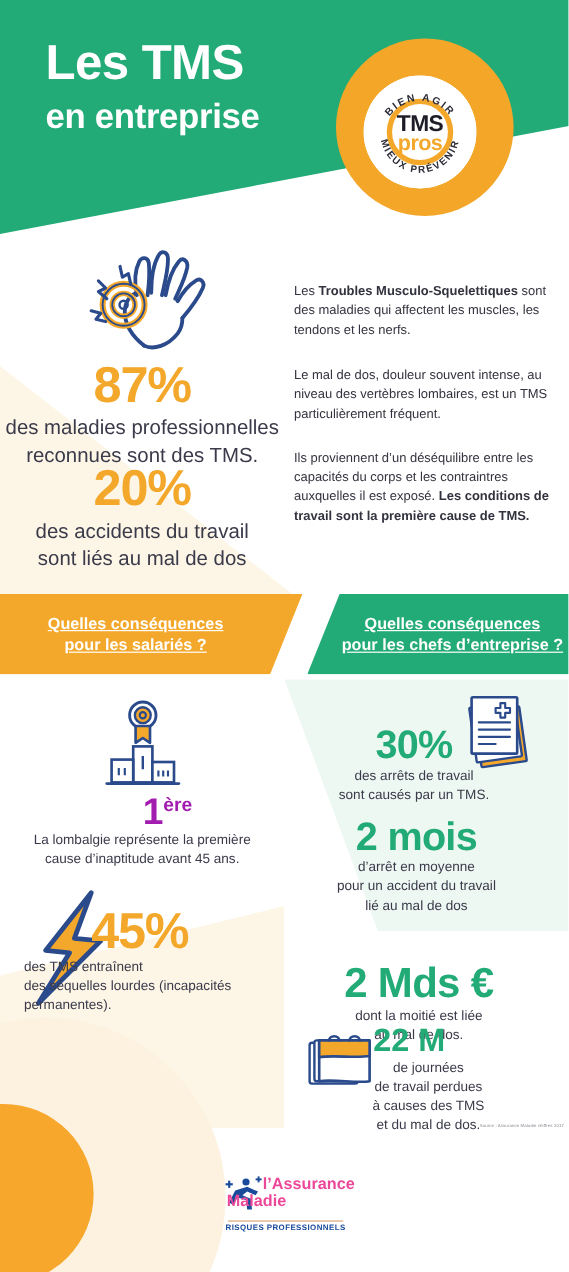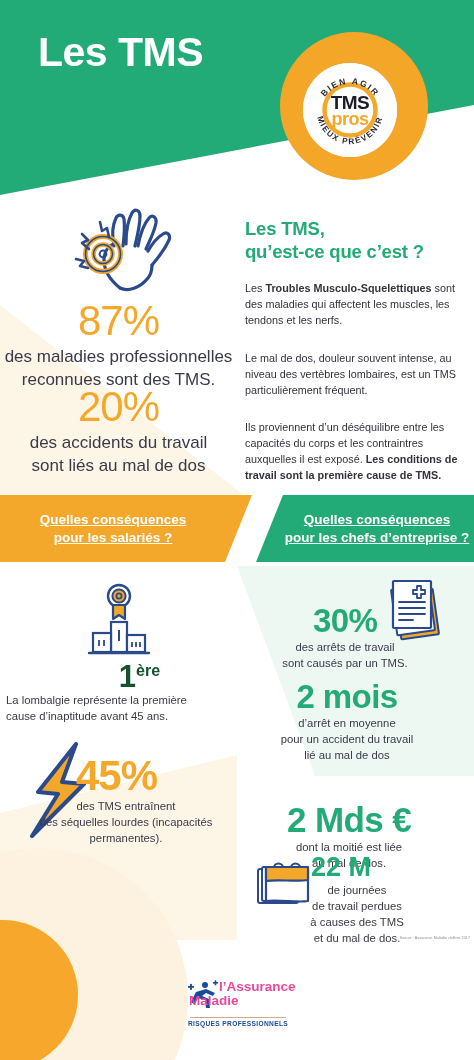--- a/index.html
+++ b/index.html
@@ -131,21 +131,21 @@
     text-align: center;
   }
   .stat-20 {
     position: absolute;
     left: 0; top: 190px;
     width: 237px;
     text-align: center;
   }
   .big-orange {
     font-size: 42px;
-    font-weight: normal;
+    font-weight: bold;
     color: #f4a82b;
     line-height: 1;
     letter-spacing: -1px;
   }
   .cap-dark {
     font-size: 17px;
     color: #3a3a4a;
     line-height: 1.35;
     margin-top: 4px;
   }
@@ -200,37 +200,36 @@
 
   
   .col-left { position: absolute; left: 0; top: 575px; width: 237px; }
 
   .podium-icon { position: absolute; left: 84px; top: 8px; }
 
   .stat-1ere {
     position: absolute; left: 0; top: 86px; width: 237px;
     text-align: center;
   }
-  .num-1ere { font-size: 31px; font-weight: bold; color: #14532d; line-height: 1; margin-left: 42px; }
+  .num-1ere { font-size: 31px; font-weight: bold; color: #a21caf; line-height: 1; margin-left: 42px; }
   .num-1ere sup { font-size: 16px; vertical-align: super; }
 
   .cap-1ere {
     position: absolute; left: 6px; top: 118px; width: 225px;
-    text-align: left;
+    text-align: center;
     font-size: 11.3px; color: #3a3a4a; line-height: 1.4;
   }
 
   .bolt-icon { position: absolute; left: 22px; top: 165px; }
 
   .stat-45 { position: absolute; left: 76px; top: 180px; }
   .num-45 { font-size: 42px; font-weight: bold; color: #f4a82b; line-height: 1; letter-spacing: -1px; }
 
   .cap-45 {
     position: absolute; left: 20px; top: 224px; width: 212px;
-    text-align: center;
     font-size: 11.3px; color: #3a3a4a; line-height: 1.4;
   }
 
   
   .col-right { position: absolute; left: 237px; top: 572px; width: 237px; }
 
   .doc-icon { position: absolute; left: 148px; top: 3px; }
 
   .stat-30 { position: absolute; left: 18px; top: 32px; width: 180px; text-align: center; }
   .stat-2mois { position: absolute; left: 10px; top: 108px; width: 200px; text-align: center; }
@@ -298,20 +297,21 @@
     <div class="hdr-orange-circle"></div>
     <div class="cream-wedge"></div>
     <div class="green-wedge"></div>
     <div class="cream-block-left"></div>
     <div class="pale-circle"></div>
     <div class="orange-quarter"></div>
   </div>
 
   <div class="header">
     <div class="title-main">Les TMS</div>
+    <div class="title-sub">en entreprise</div>
 
     <div class="badge">
       <svg width="94" height="94" viewBox="0 0 94 94">
         <defs>
           <path id="arcTop" d="M 16 52 A 31 31 0 0 1 78 52" fill="none"></path>
           <path id="arcBot" d="M 14 48 A 33 33 0 0 0 80 48" fill="none"></path>
         </defs>
         <circle cx="47" cy="47" r="47" fill="#ffffff"></circle>
         <circle cx="47" cy="47" r="25.5" fill="none" stroke="#f4a82b" stroke-width="4.5"></circle>
         <text font-family="'Liberation Sans',sans-serif" font-size="8.6" font-weight="bold" fill="#2c2c38" letter-spacing="1.7">
@@ -361,24 +361,20 @@
 
     <div class="stat-20">
       <div class="big-orange">20%</div>
       <div class="cap-dark">
         <span>des accidents du travail</span><br>
         <span>sont liés au mal de dos</span>
       </div>
     </div>
 
     <div class="s1-right">
-      <div class="h-green">
-        <span>Les TMS,</span><br>
-        <span>qu’est-ce que c’est ?</span>
-      </div>
       <div class="para p1"><span>Les </span><b>Troubles Musculo-Squelettiques</b><span> sont des maladies qui affectent les muscles, les tendons et les nerfs.</span></div>
       <div class="para p3">Le mal de dos, douleur souvent intense, au niveau des vertèbres lombaires, est un TMS particulièrement fréquent.</div>
       <div class="para p2"><span>Ils proviennent d’un déséquilibre entre les capacités du corps et les contraintres auxquelles il est exposé. </span><b>Les conditions de travail sont la première cause de TMS.</b></div>
     </div>
   </div>
 
   <div class="banners">
     <div class="banner banner-left">
       <div>
         <span>Quelles conséquences</span><br>

